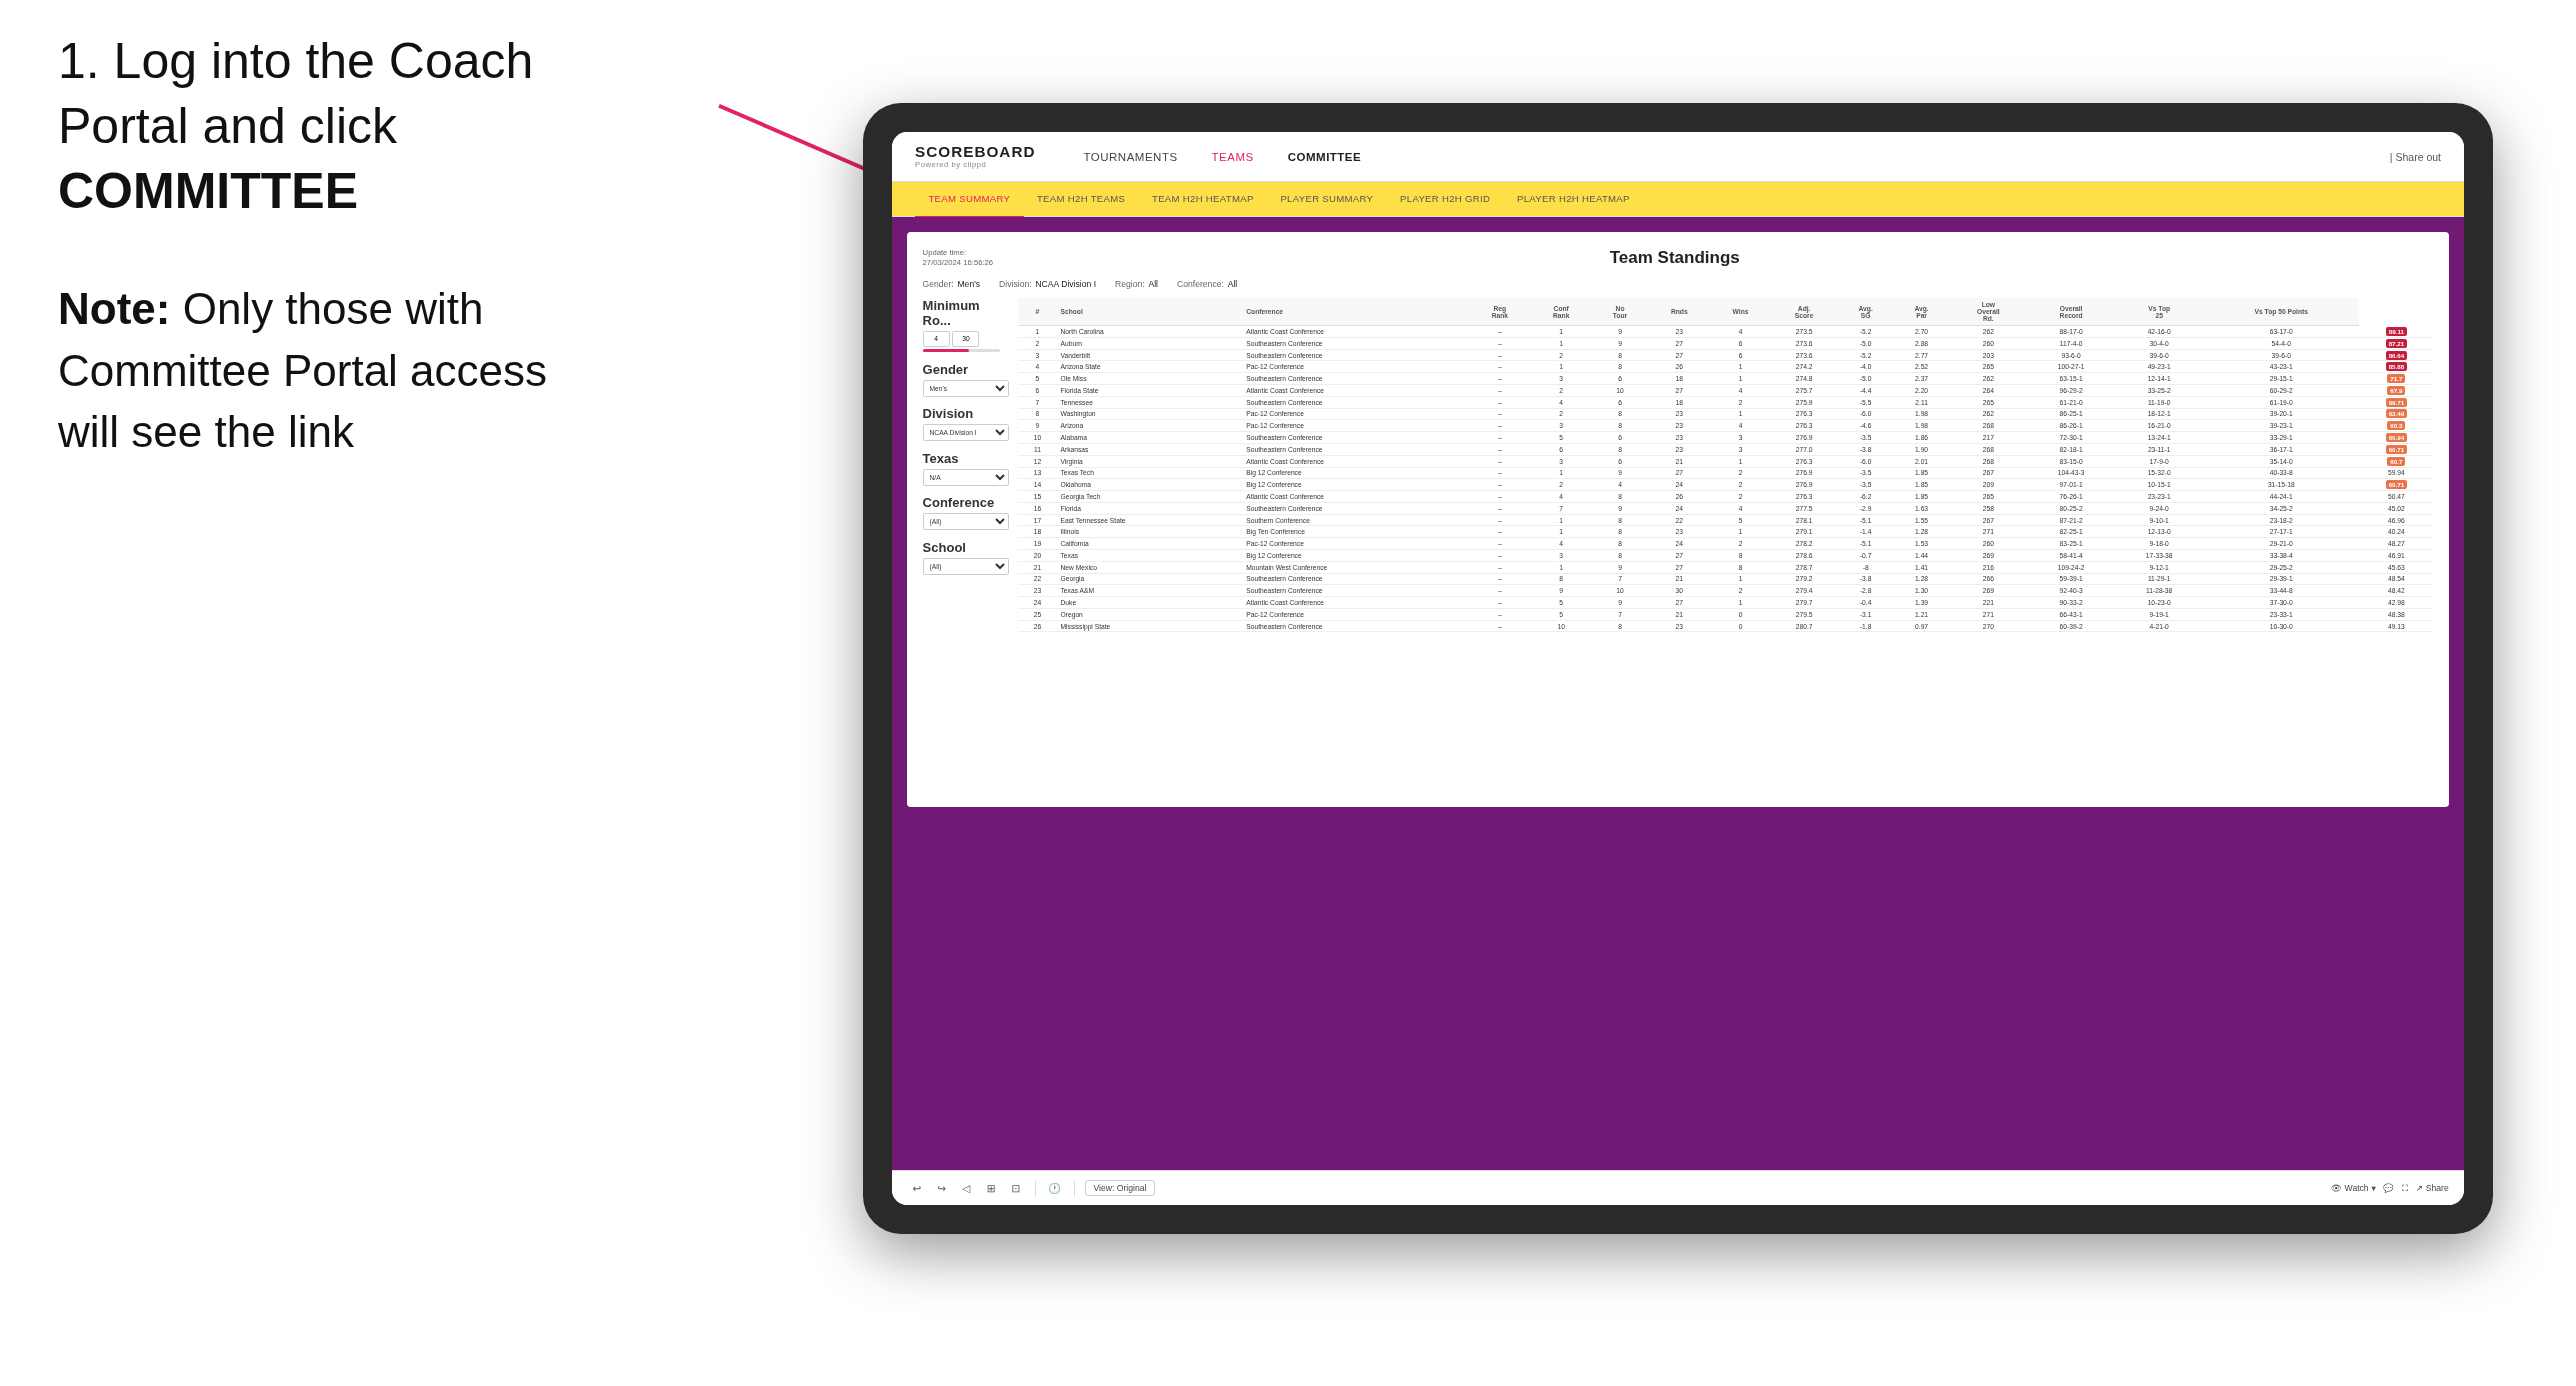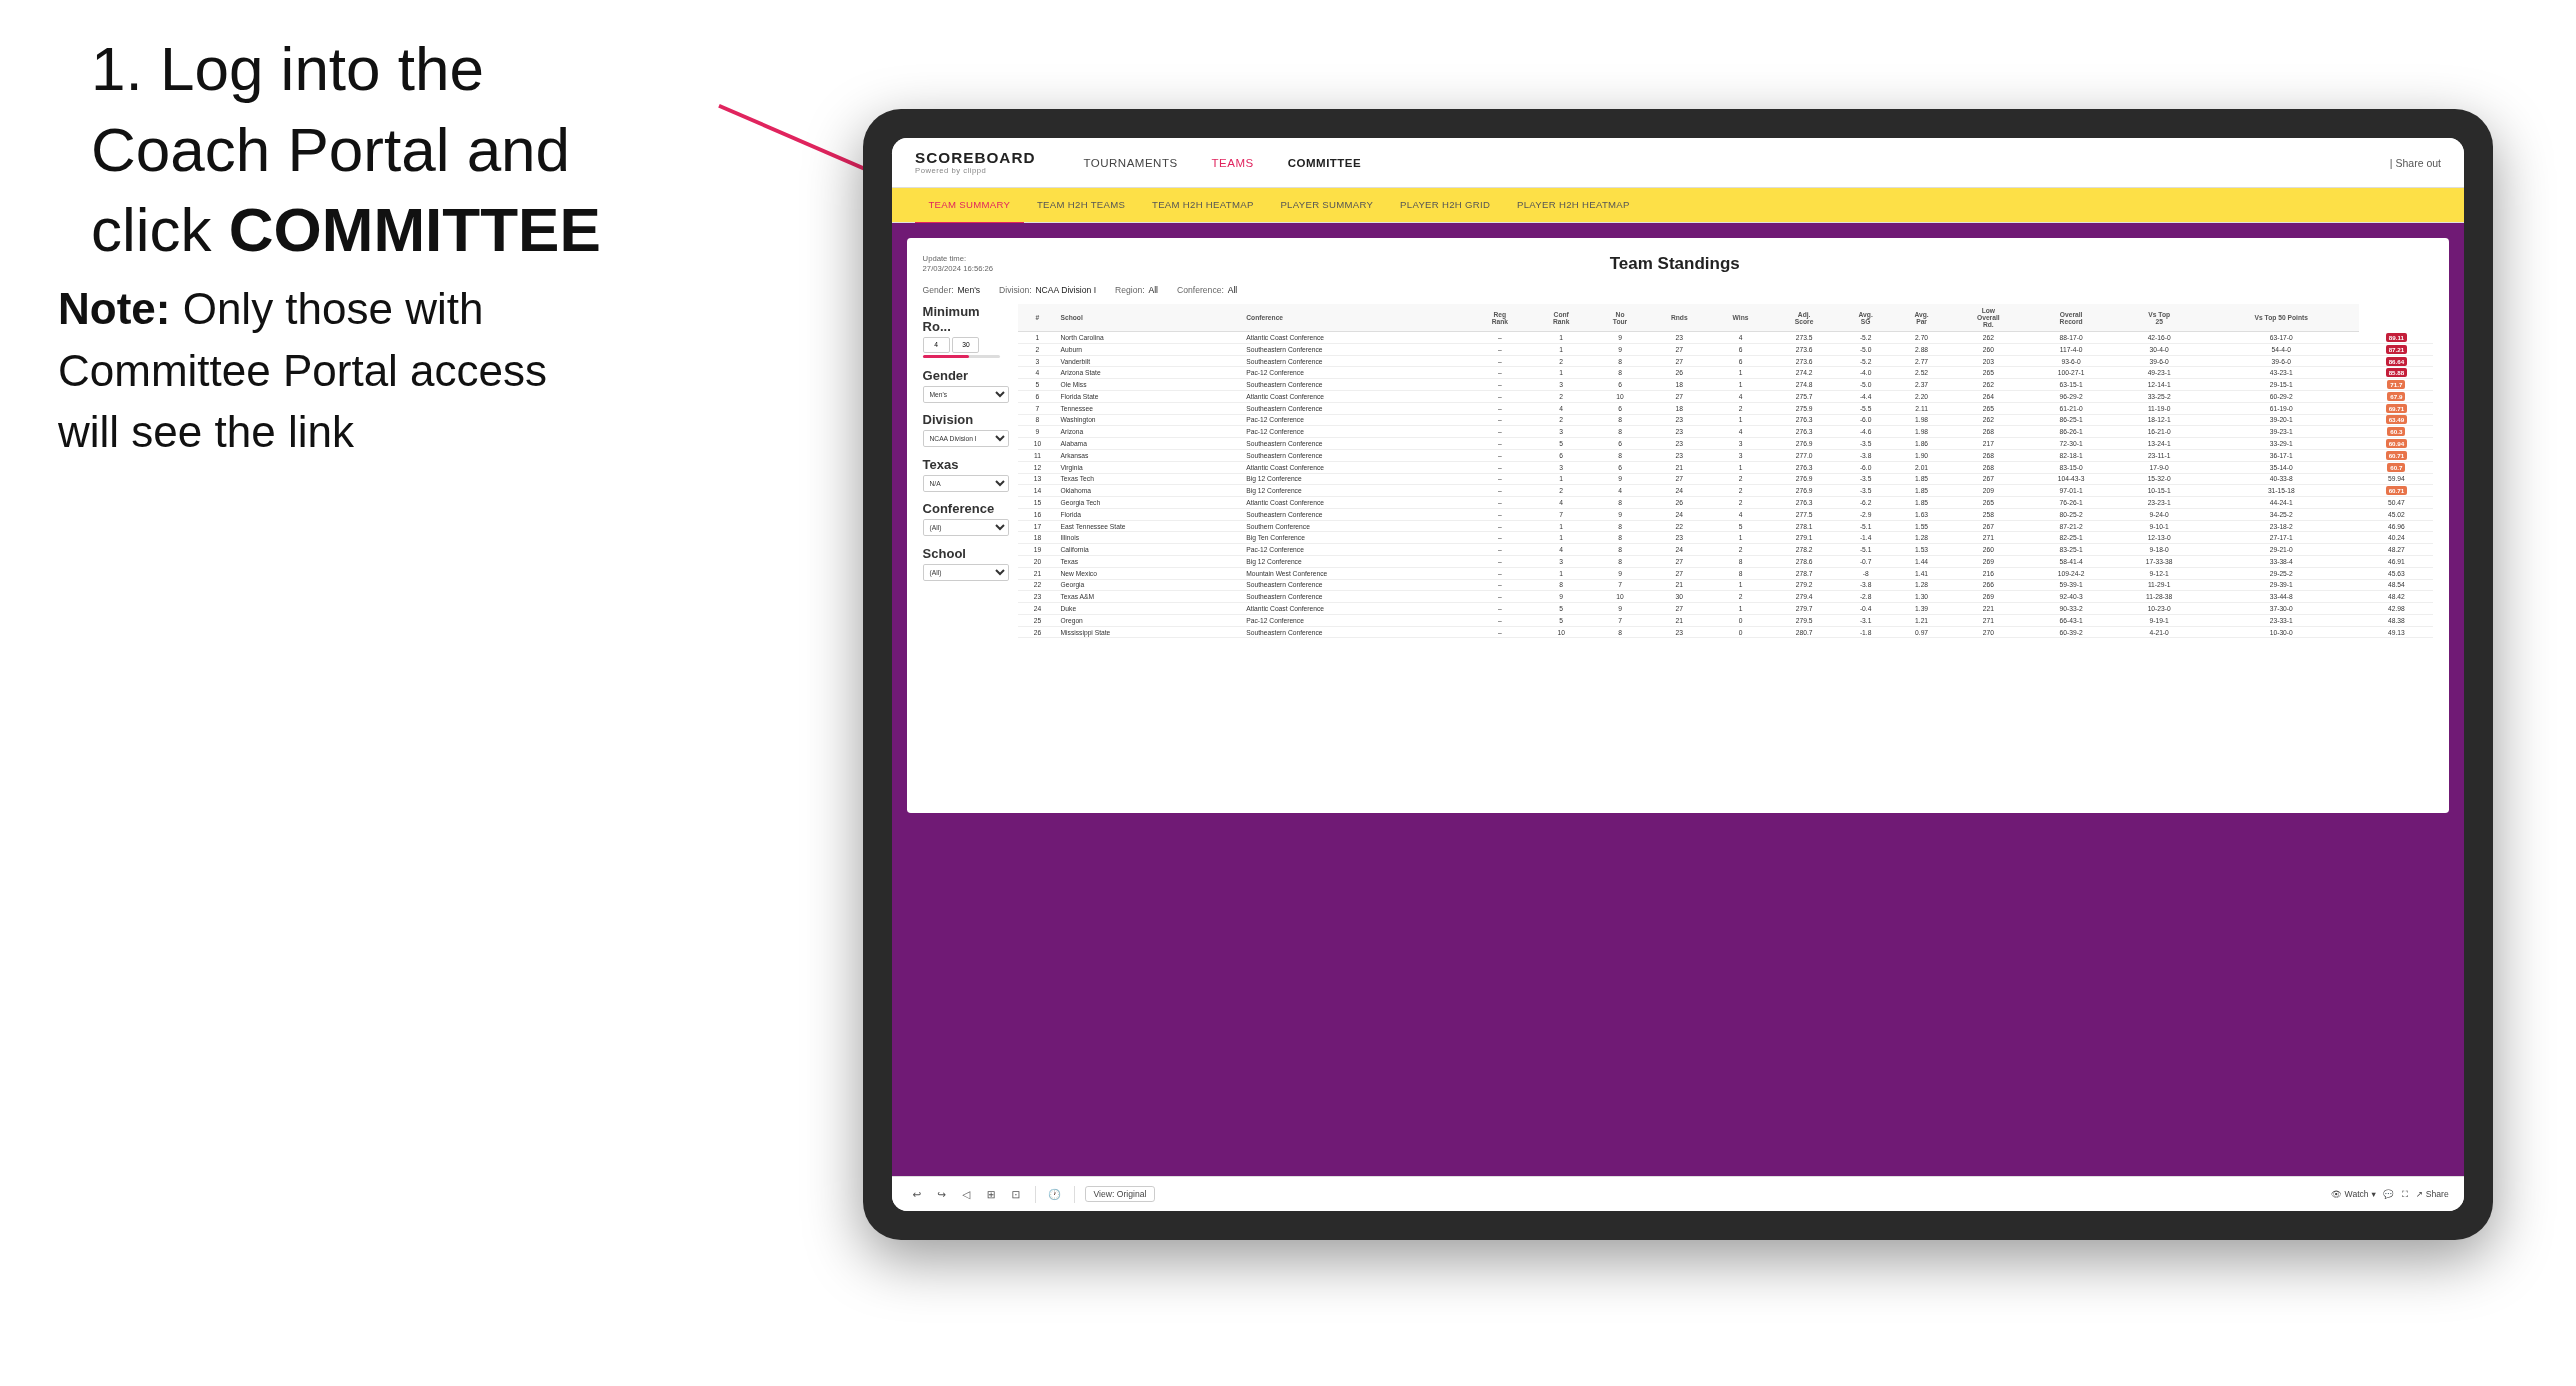--- a/index.html
+++ b/index.html
@@ -13,26 +13,25 @@
     }
 
     
     .instruction-area {
       position: absolute;
       top: 29px;
       left: 58px;
       width: 556px;
     }
     .instruction-title {
-      font-size: 62px;
+      font-size: 50px;
       font-weight: 400;
       color: #111;
       line-height: 1.3;
       margin-bottom: 0;
-      margin-left: 33px;
     }
     .instruction-title strong {
       font-weight: 800;
     }
     .note-block {
       position: absolute;
       top: 278px;
       left: 58px;
       width: 508px;
       font-size: 44px;
@@ -49,21 +48,21 @@
       top: 96px;
       left: 671px;
       width: 383px;
       height: 192px;
       pointer-events: none;
     }
 
     
     .tablet {
       position: absolute;
-      top: 109px;
+      top: 103px;
       left: 863px;
       width: 1630px;
       height: 1131px;
       background: #2a2a2a;
       border-radius: 38px;
       padding: 29px;
       box-shadow: 0 19px 58px rgba(0,0,0,0.4);
     }
     .tablet-screen {
       width: 100%;

